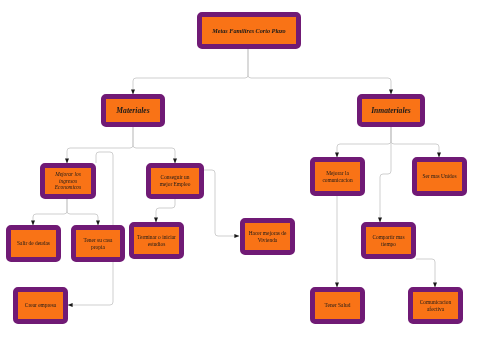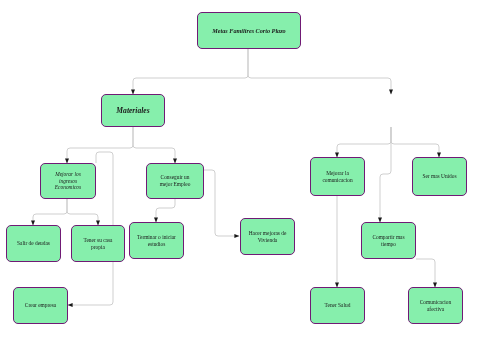--- a/index.html
+++ b/index.html
@@ -22,22 +22,22 @@
     position: absolute;
     left: 0;
     top: 0;
     width: 477px;
     height: 344px;
     pointer-events: none;
   }
   .node {
     position: absolute;
     box-sizing: border-box;
-    background: #86efac;
-    border: 1px solid #701a75;
+    background: #f97316;
+    border: 5px solid #701a75;
     border-radius: 5px;
     display: flex;
     align-items: center;
     justify-content: center;
     text-align: center;
     color: #1b1b1b;
     font-style: italic;
     line-height: 1.28;
     padding: 2px 3px;
     z-index: 2;
@@ -92,20 +92,23 @@
   </svg>
 
   <div class="node n-root" style="left:197px; top:12px; width:104px; height:37px;">
     <span>Metas Familires Corto Plazo</span>
   </div>
 
   <div class="node n-branch" style="left:101px; top:94px; width:64px; height:33px;">
     <span>Materiales</span>
   </div>
 
+  <div class="node n-branch" style="left:357px; top:94px; width:68px; height:33px;">
+    <span>Inmateriales</span>
+  </div>
 
   <div class="node n-leaf" style="left:40px; top:163px; width:56px; height:36px;">
     <span>Mejorar los
 ingresos
 Economicos</span>
   </div>
 
   <div class="node n-leaf2" style="left:146px; top:163px; width:58px; height:36px;">
     <span>Conseguir un
 mejor Empleo</span>

